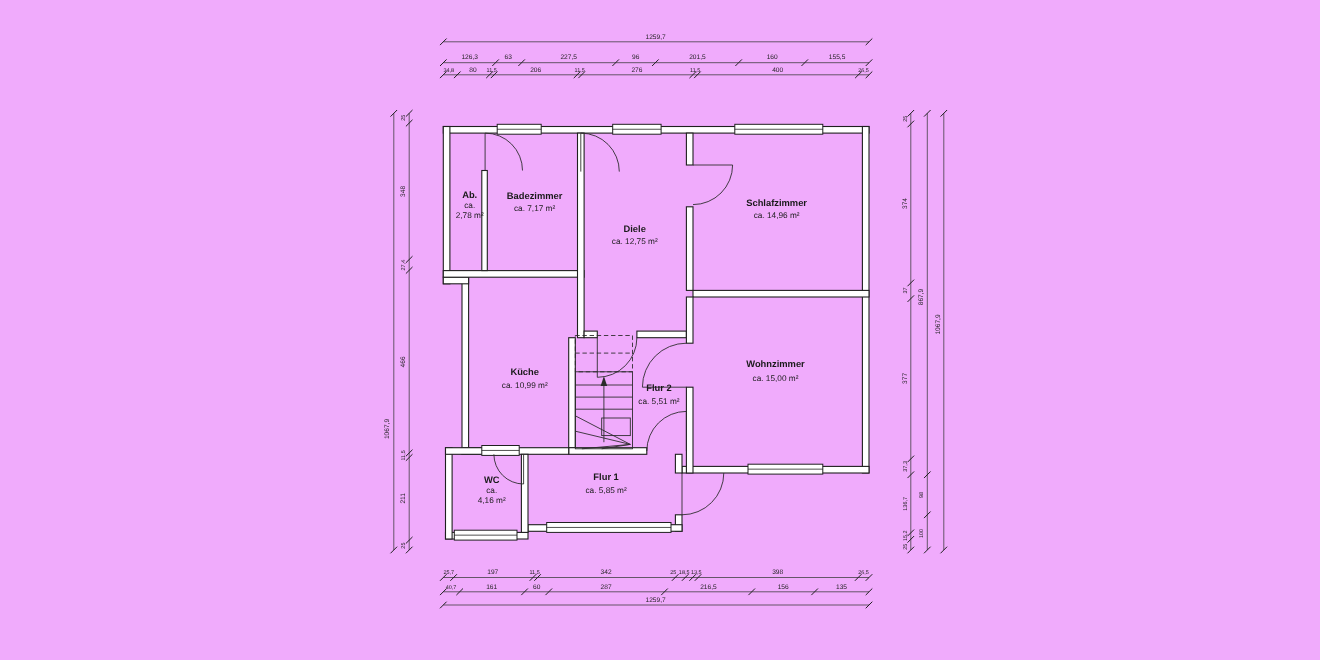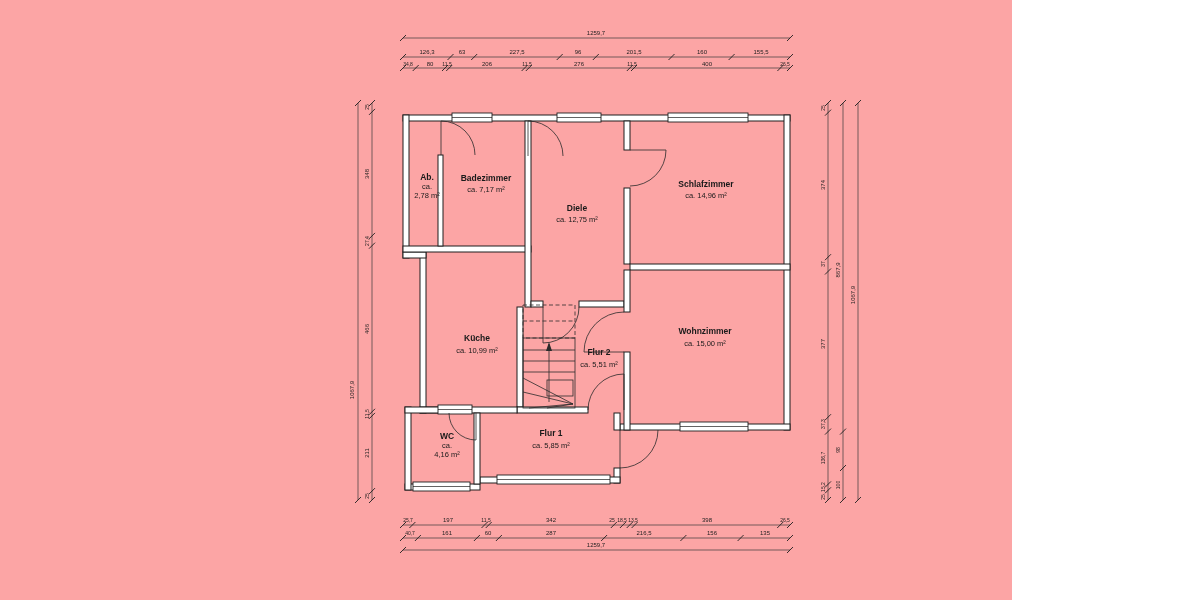--- a/index.html
+++ b/index.html
@@ -1,16 +1,16 @@
 <!DOCTYPE html>
 <html><head>
 <meta charset="utf-8">
 <style>
   html,body{margin:0;padding:0;background:#ffffff;}
-  .page{position:relative;width:1012px;height:600px;background:#fca5a5;overflow:hidden;
+  .page{position:relative;width:1200px;height:600px;background:#f0abfc;overflow:hidden;
         font-family:"Liberation Sans", sans-serif;}
   svg{position:absolute;left:0;top:0;}
   .wall{fill:#ffffff;stroke:#1f1f1f;stroke-width:1;}
   .win{fill:#ffffff;stroke:#1f1f1f;stroke-width:0.9;}
   .winline{stroke:#1f1f1f;stroke-width:0.7;}
   .door{fill:none;stroke:#2b2b2b;stroke-width:0.8;}
   .stair{fill:none;stroke:#2b2b2b;stroke-width:0.8;}
   .stairdash{fill:none;stroke:#2b2b2b;stroke-width:0.8;stroke-dasharray:4 2.5;}
   .dim{stroke:#3a3a3a;stroke-width:0.7;}
   .tick{stroke:#1f1f1f;stroke-width:0.9;}

